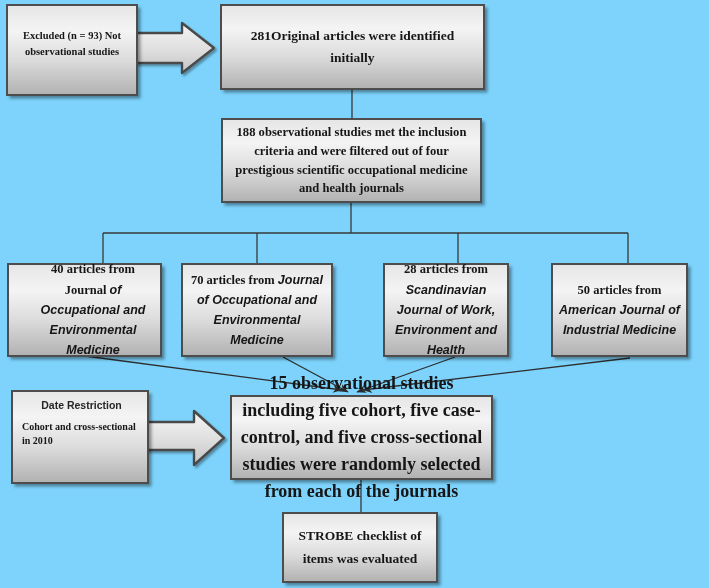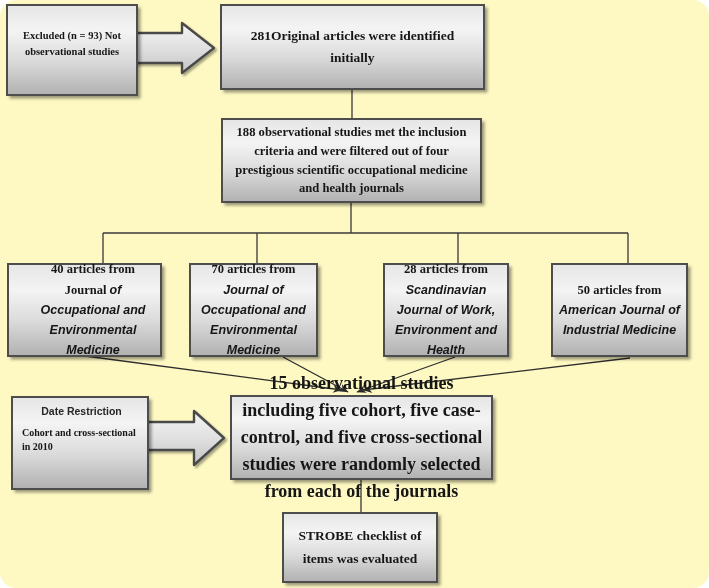--- a/index.html
+++ b/index.html
@@ -1,39 +1,39 @@
 <!DOCTYPE html>
 <html><head>
 <meta charset="utf-8">
 <style>
   html,body{margin:0;padding:0;background:#ffffff;}
   .canvas{
-    position:relative;width:709px;height:588px;background:#fef9c3;
-    font-family:"Liberation Serif",serif;overflow:hidden;border-radius:16px;
+    position:relative;width:709px;height:588px;background:#7dd3fc;
+    font-family:"Liberation Serif",serif;overflow:hidden;
   }
   svg.overlay{position:absolute;left:0;top:0;z-index:0;}
   .box{
     position:absolute;box-sizing:border-box;z-index:1;
     border:2px solid #4d4d4d;
     background:linear-gradient(180deg,#e6e6e6 0%,#f4f4f4 28%,#dbdbdb 62%,#b2b2b2 100%);
     box-shadow:2.5px 2.5px 3px rgba(0,0,0,.40);
     display:flex;align-items:center;justify-content:center;
     text-align:center;font-weight:bold;color:#161616;
   }
   .b-excluded{left:6px;top:4px;width:132px;height:92px;font-size:10.5px;line-height:1.55;padding:0 7px 12px;}
   .b-281{left:220px;top:4px;width:265px;height:86px;font-size:13.5px;line-height:1.6;padding:0 8px;}
   .b-188{left:221px;top:118px;width:261px;height:85px;font-size:12.6px;line-height:1.5;padding:0 3px;}
   .b-journal{top:263px;height:94px;font-size:12.5px;line-height:1.62;padding:2px 3px;}
   .b-j1{left:7px;width:155px;padding-left:20px;}
-  .b-j2{left:189px;width:129px;}
+  .b-j2{left:181px;width:152px;}
   .b-j3{left:383px;width:126px;}
   .b-j4{left:551px;width:137px;}
   .journal-name{font-family:"Liberation Sans",sans-serif;font-style:italic;}
   .b-date{left:11px;top:390px;width:138px;height:94px;display:block;text-align:left;
-          padding:5px 6px 0 9px;font-size:10px;line-height:1.35;margin-top:6px;}
+          padding:5px 6px 0 9px;font-size:10px;line-height:1.35;}
   .b-date .date-title{display:block;text-align:center;font-family:"Liberation Sans",sans-serif;
           font-weight:600;font-size:10.5px;color:#262626;margin:1px 0 8px 0;}
   .b-date p{margin:0 0 8px 0;font-weight:bold;}
   .b-15{left:230px;top:395px;width:263px;height:85px;font-size:18px;line-height:1.5;padding:0 6px;}
   .b-strobe{left:282px;top:512px;width:156px;height:71px;font-size:13.5px;line-height:1.65;padding:0 6px;}
 </style>
 </head>
 <body>
 
 <div class="canvas">

